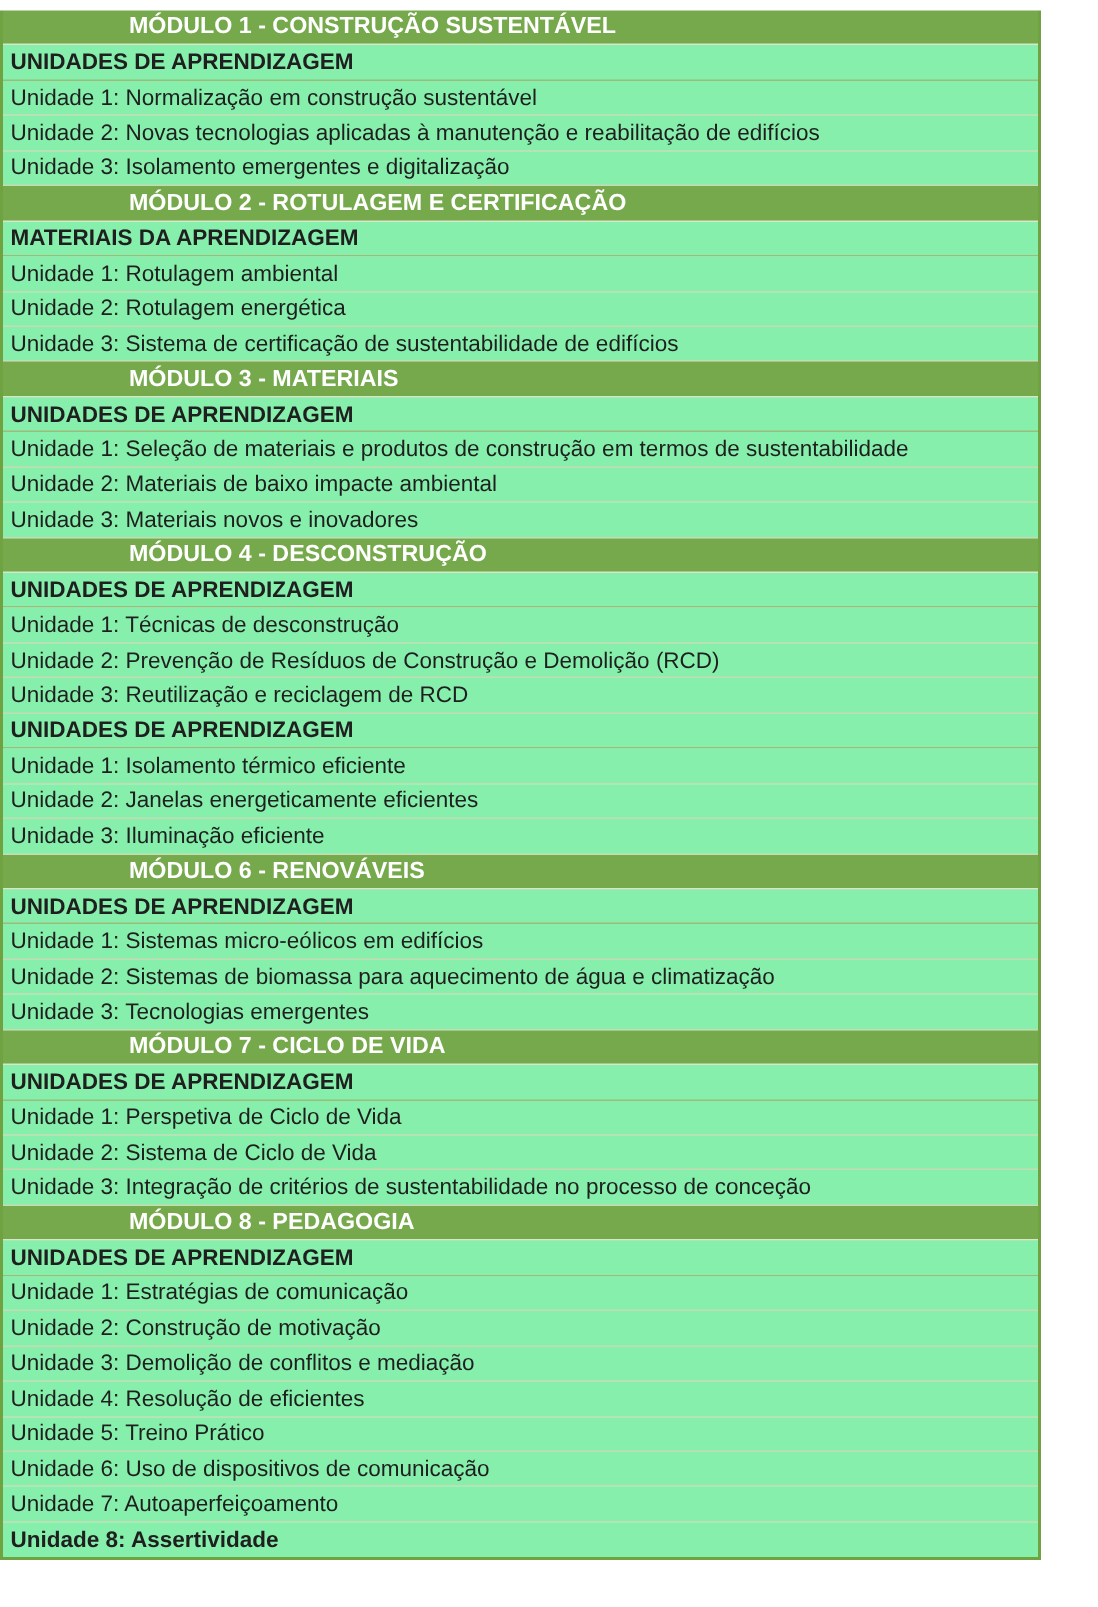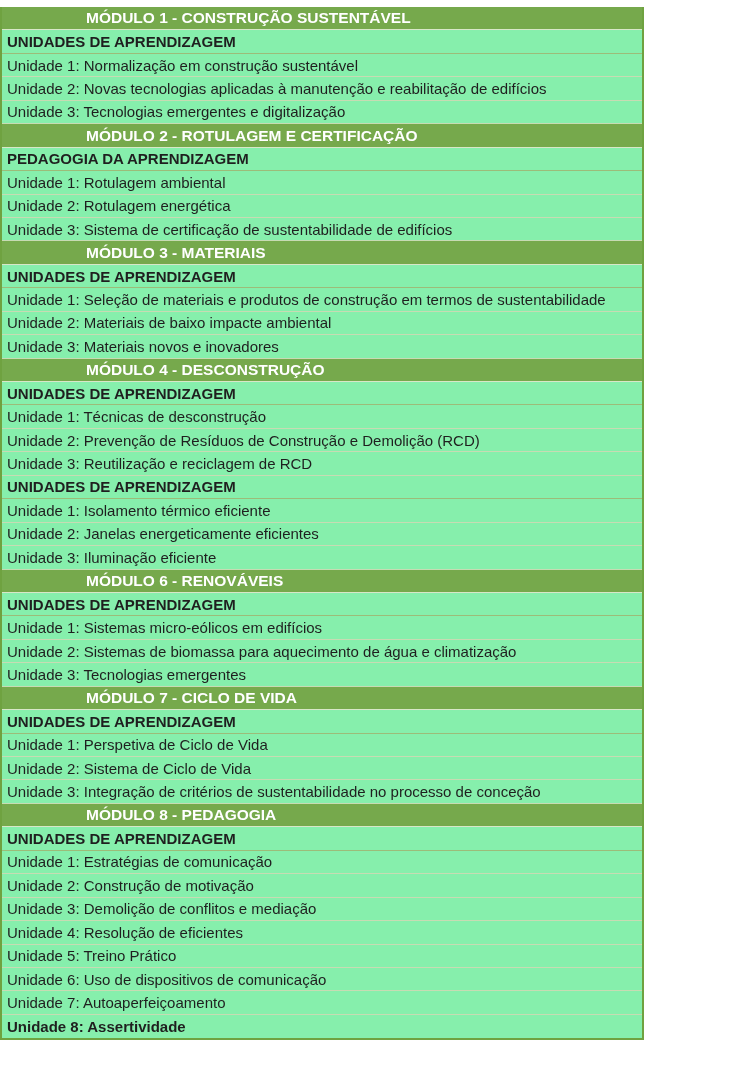--- a/index.html
+++ b/index.html
@@ -14,21 +14,21 @@
   *{margin:0;padding:0;box-sizing:border-box;}
   html,body{
     width:732px;height:1071px;
     background:#FFFFFF;
     font-family:"Liberation Sans","DejaVu Sans",sans-serif;
     color:var(--body-text);
     overflow:hidden;
   }
   .table-wrap{
     margin-top:7px;
-    width:644px;
+    width:694px;
     border-left:2px solid var(--outer-border);
     border-right:2px solid var(--outer-border);
     border-bottom:2px solid var(--outer-border);
   }
   .row{
     height:23.44px;
     display:flex;
     align-items:center;
     background:#86efac;
     border-bottom:1px solid var(--row-sep);
@@ -72,30 +72,30 @@
 
   <div class="row unit">
     <span>Unidade 1: Normalização em construção sustentável</span>
   </div>
 
   <div class="row unit">
     <span>Unidade 2: Novas tecnologias aplicadas à manutenção e reabilitação de edifícios</span>
   </div>
 
   <div class="row unit">
-    <span>Unidade 3: Tecnologias emergentes e digitalização</span>
+    <span>Unidade 3: Isolamento emergentes e digitalização</span>
   </div>
 </section>
 
   <section class="module">
     <div class="row module-header">
       <span>MÓDULO 2 - ROTULAGEM E CERTIFICAÇÃO</span>
     </div>
     <div class="row subheader">
-      <span>PEDAGOGIA DA APRENDIZAGEM</span>
+      <span>MATERIAIS DA APRENDIZAGEM</span>
     </div>
 
   <div class="row unit">
     <span>Unidade 1: Rotulagem ambiental</span>
   </div>
 
   <div class="row unit">
     <span>Unidade 2: Rotulagem energética</span>
   </div>
 

